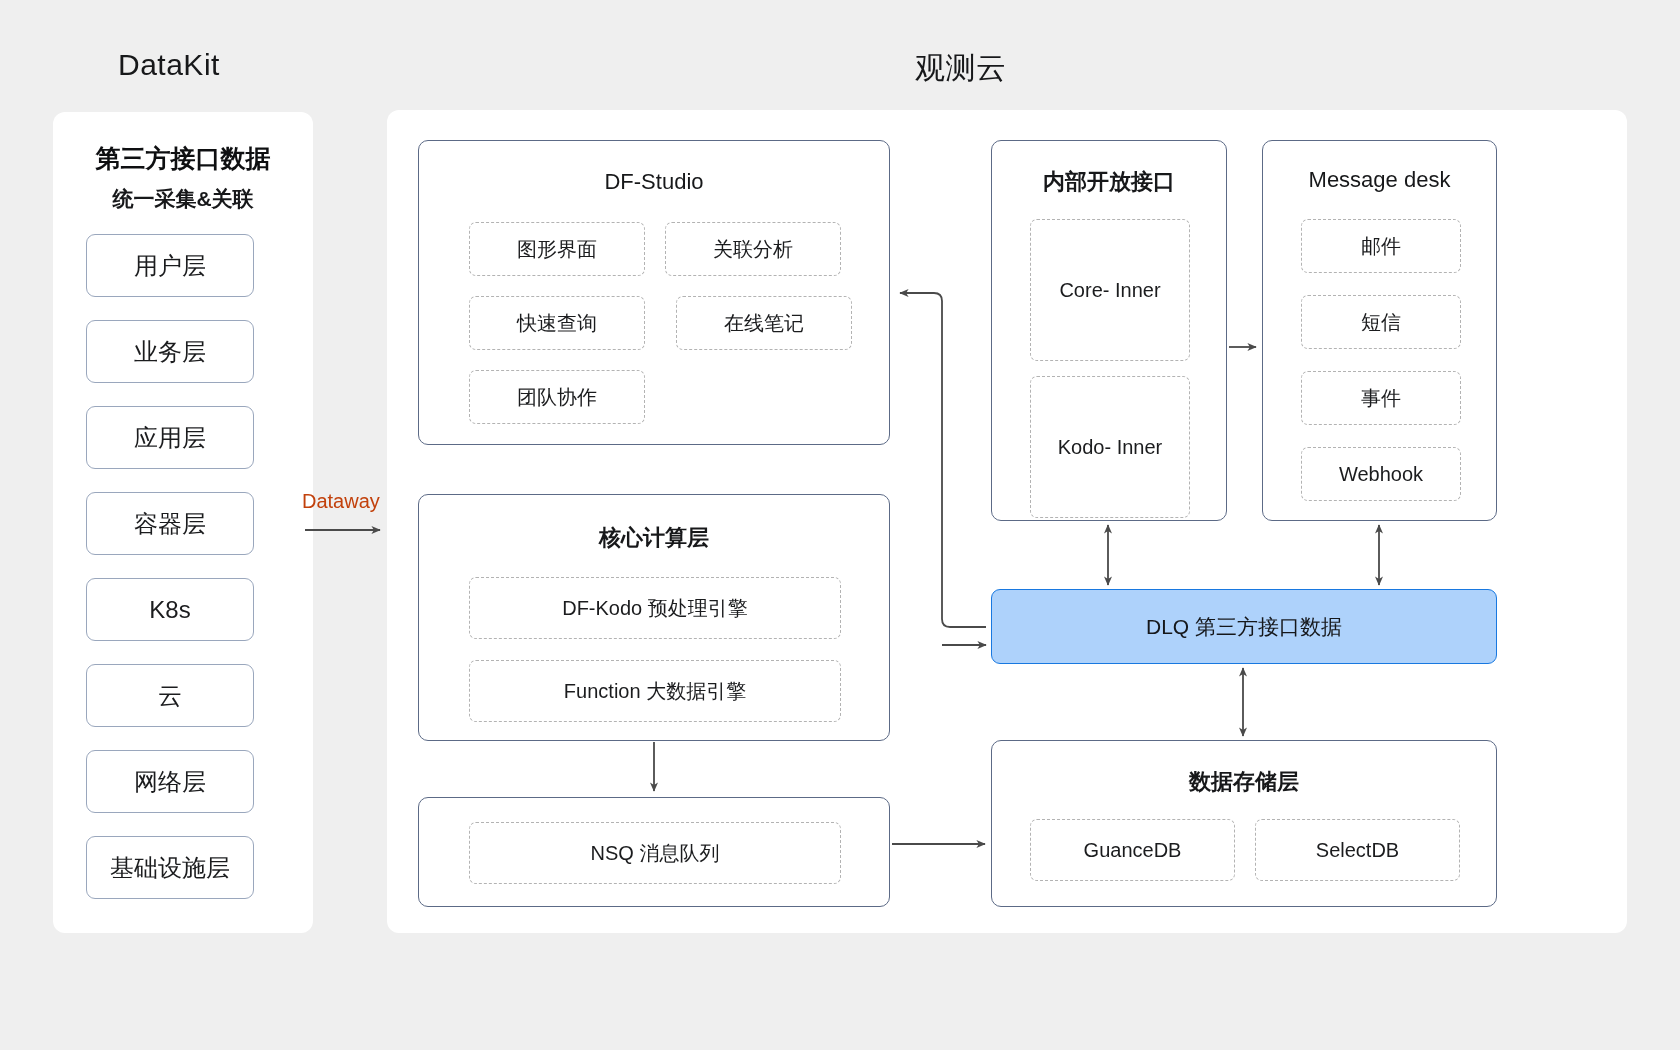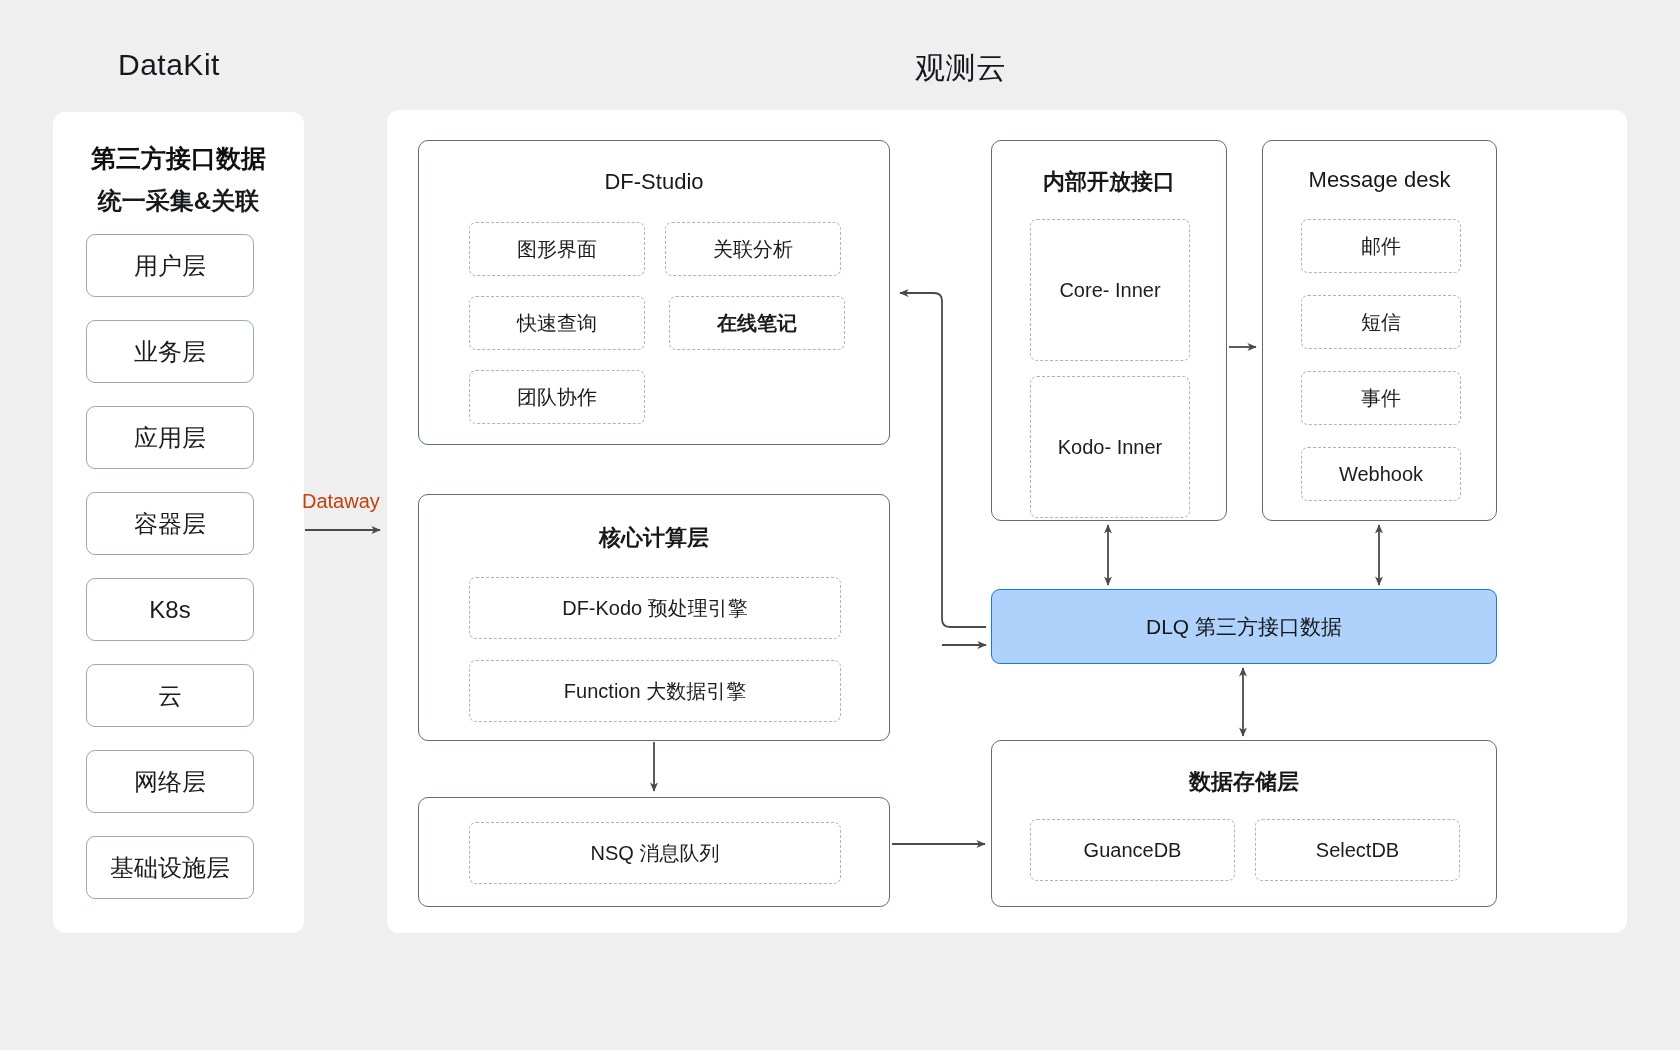--- a/index.html
+++ b/index.html
@@ -64,34 +64,34 @@
     display: flex;
     align-items: center;
     justify-content: center;
     font-size: 20px;
     color: #1b1c1e;
     background: #ffffff;
     white-space: nowrap;
   }
 
   
-  #sidebar-card { left: 53px; top: 112px; width: 251px; height: 821px; }
+  #sidebar-card { left: 53px; top: 112px; width: 251px; height: 821px; padding-left: 9px; }
   #sidebar-heading {
     position: absolute;
     left: 0; top: 30px; width: 100%;
     text-align: center;
     font-size: 25px;
     font-weight: 700;
     color: #0e0f11;
   }
   #sidebar-sub {
     position: absolute;
     left: 0; top: 73px; width: 100%;
     text-align: center;
-    font-size: 24px;
+    font-size: 21px;
     font-weight: 600;
     color: #17181a;
   }
   .side-item {
     position: absolute;
     left: 33px;
     width: 168px;
     height: 63px;
     box-sizing: border-box;
     border: 1.3px solid #9aa7bd;
@@ -162,21 +162,21 @@
     <div class="side-item" style="top:724px">基础设施层</div>
   </div>
 
   <div class="card" id="main-card"></div>
 
   <div class="group" id="grp-df-studio" style="left:418px; top:140px; width:472px; height:305px;padding-left:36px;">
     <div class="group-title latin" style="top:28px">DF-Studio</div>
     <div class="dashed" style="left:50px;  top:81px;  width:176px; height:54px;">图形界面</div>
     <div class="dashed" style="left:246px; top:81px;  width:176px; height:54px;">关联分析</div>
     <div class="dashed" style="left:50px;  top:155px; width:176px; height:54px;">快速查询</div>
-    <div class="dashed" style="left:250px; top:155px; width:176px; height:54px;font-weight:bold;">在线笔记</div>
+    <div class="dashed" style="left:257px; top:155px; width:176px; height:54px;">在线笔记</div>
     <div class="dashed" style="left:50px;  top:229px; width:176px; height:54px;">团队协作</div>
   </div>
 
   <div class="group" id="grp-core" style="left:418px; top:494px; width:472px; height:247px;">
     <div class="group-title" style="top:28px">核心计算层</div>
     <div class="dashed" style="left:50px; top:82px;  width:372px; height:62px;">DF-Kodo 预处理引擎</div>
     <div class="dashed" style="left:50px; top:165px; width:372px; height:62px;">Function 大数据引擎</div>
   </div>
 
   <div class="group" id="grp-nsq" style="left:418px; top:797px; width:472px; height:110px;">

